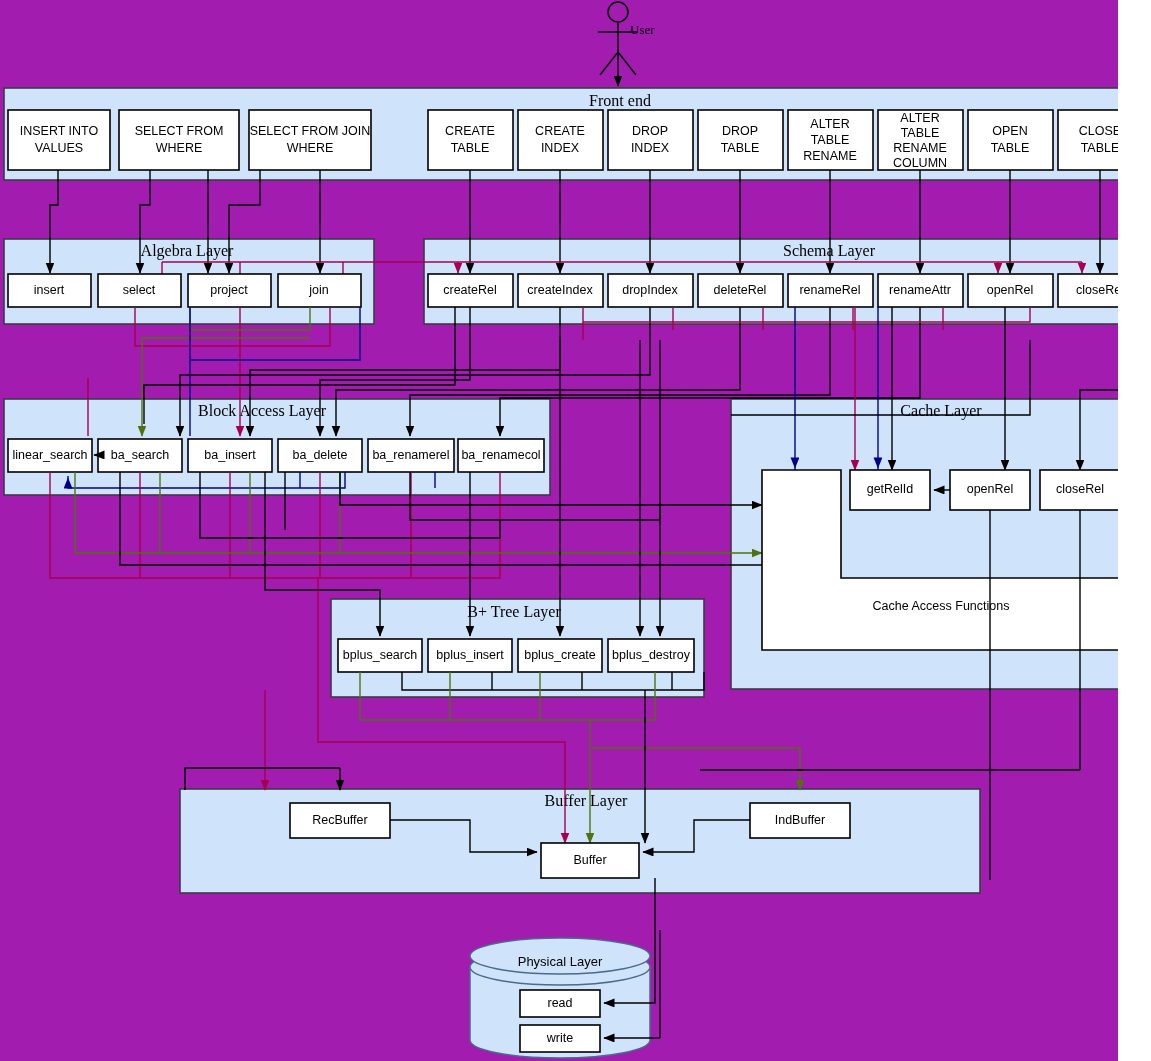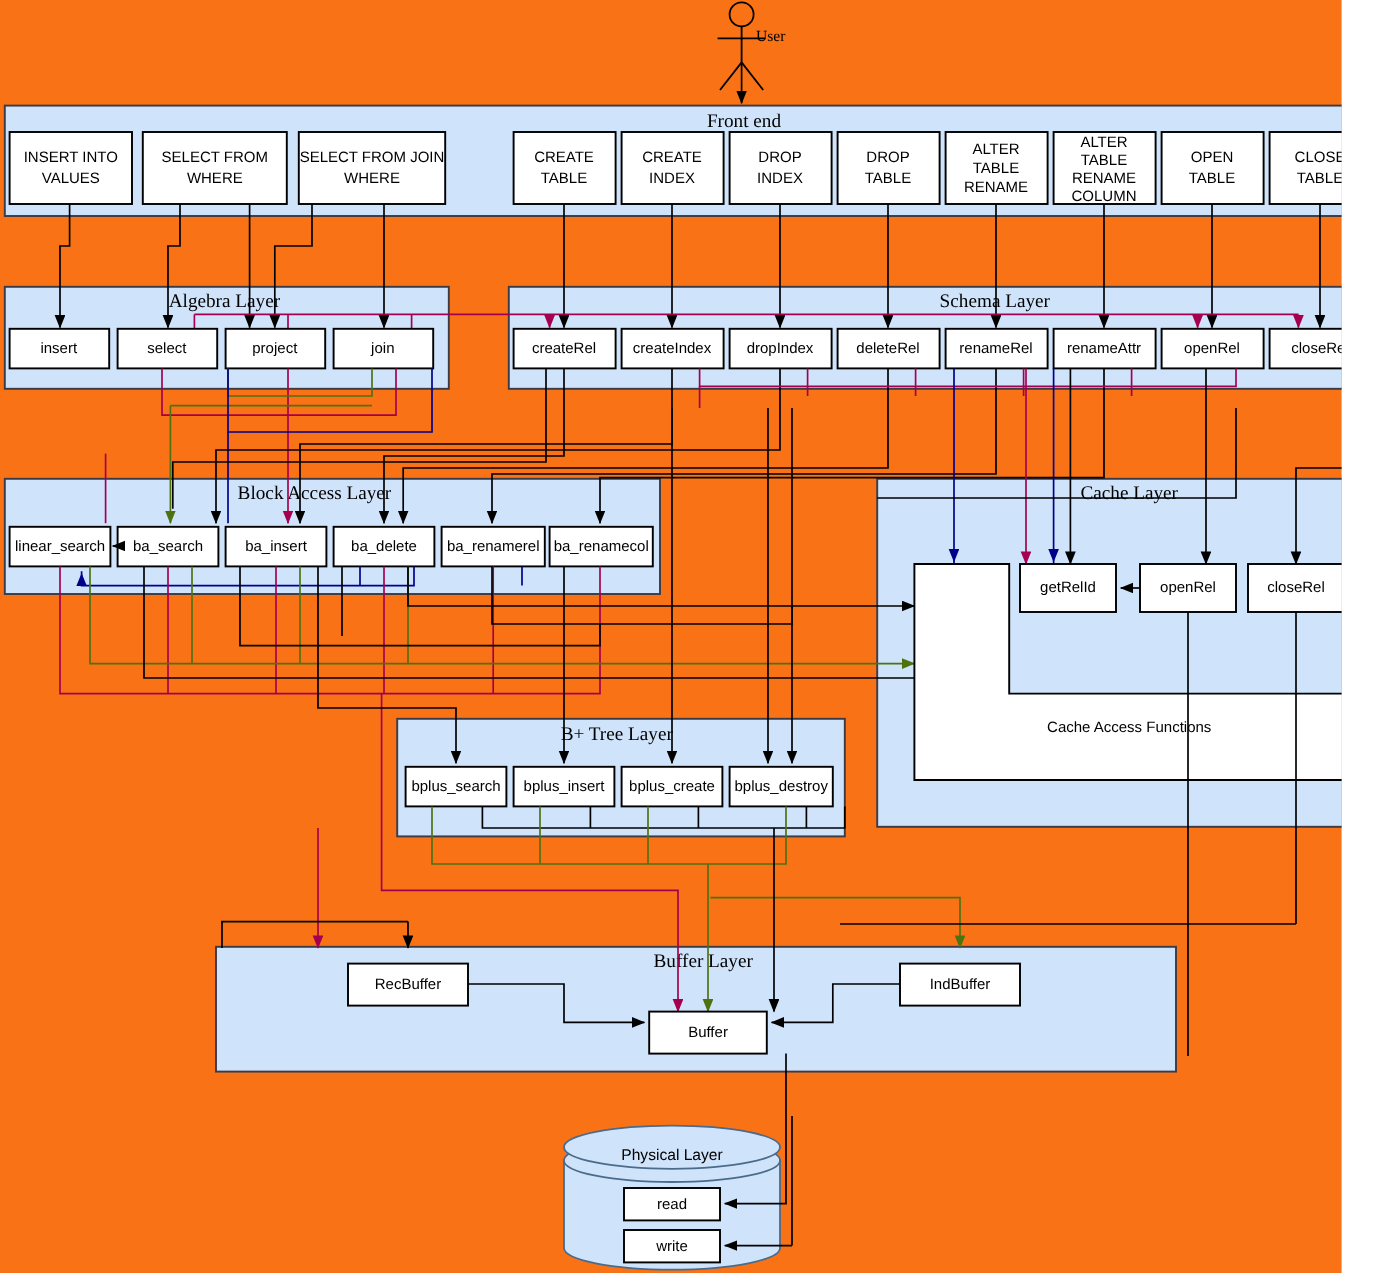--- a/index.html
+++ b/index.html
@@ -1,17 +1,17 @@
 <!DOCTYPE html>
 <html><head>
 <meta charset="utf-8">
 <style>
   html,body{margin:0;padding:0;background:#ffffff;}
   body{font-family:"Liberation Sans",sans-serif;}
-  #stage{position:relative;width:1118px;height:1061px;overflow:hidden;background:#f97316;}
+  #stage{position:relative;width:1118px;height:1061px;overflow:hidden;background:#a21caf;}
   svg{display:block;}
   .band{fill:#cfe3fb;stroke:#3b3b46;stroke-width:1.6;}
   .node{fill:#ffffff;stroke:#000000;stroke-width:1.6;}
   .nodeTxt{font-family:"Liberation Sans",sans-serif;font-size:12.5px;fill:#000;text-anchor:middle;dominant-baseline:middle;}
   .bandTxt{font-family:"Liberation Serif",serif;font-size:16px;fill:#000;text-anchor:middle;dominant-baseline:middle;}
   .actorTxt{font-family:"Liberation Serif",serif;font-size:13px;fill:#000;dominant-baseline:middle;}
   .cyl{fill:#cfe3fb;stroke:#4a6b8a;stroke-width:1.5;}
   .cylTop{fill:#cfe3fb;stroke:#4a6b8a;stroke-width:1.5;}
   .wire{fill:none;stroke:#000000;stroke-width:1.4;}
   .w-k{stroke:#000000;}

